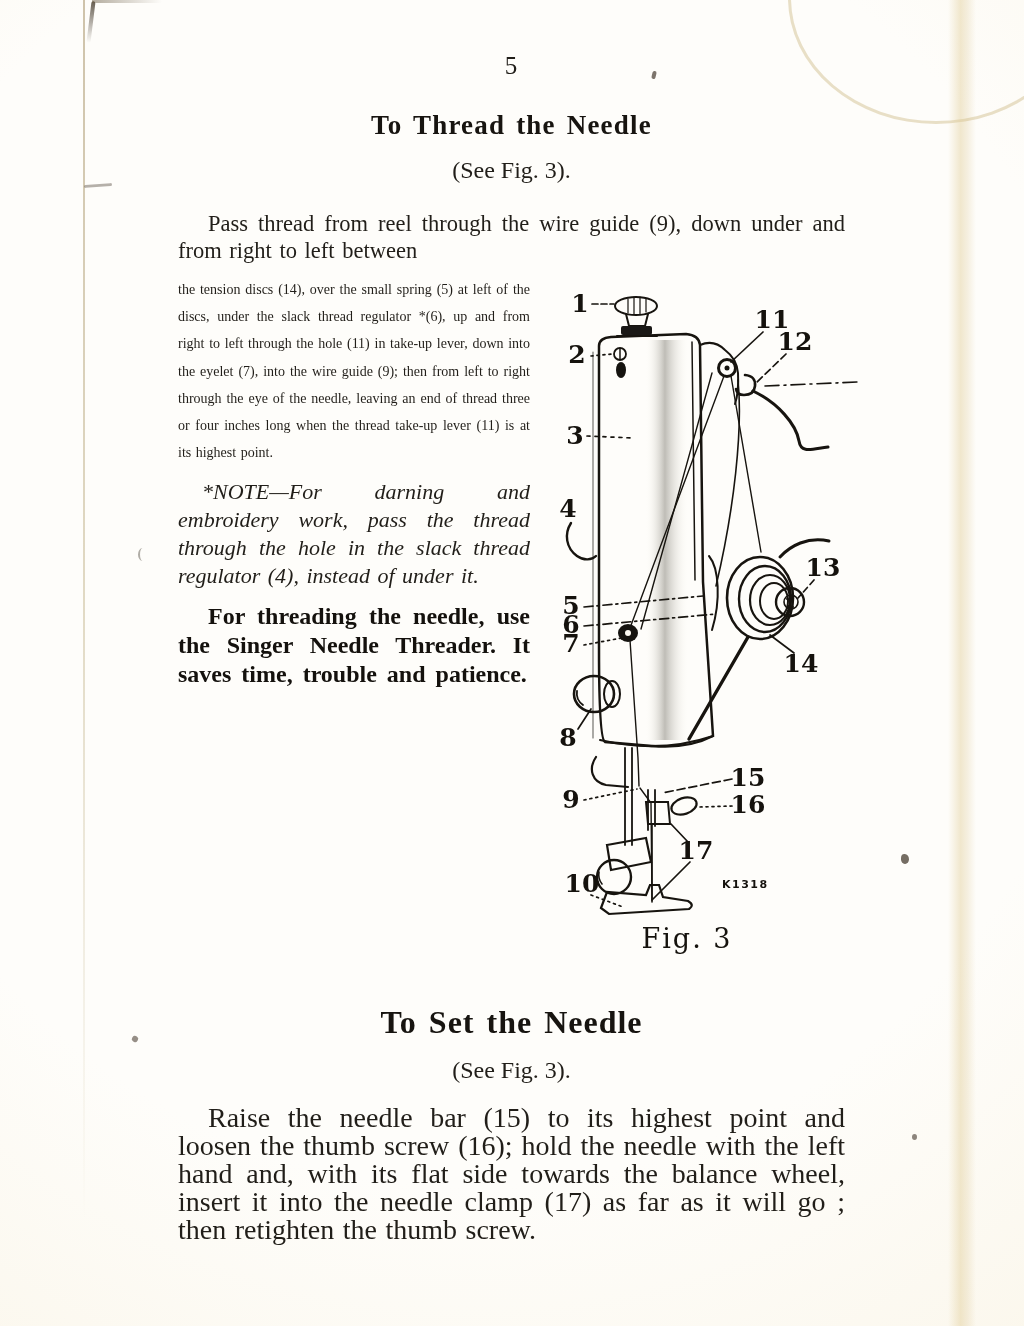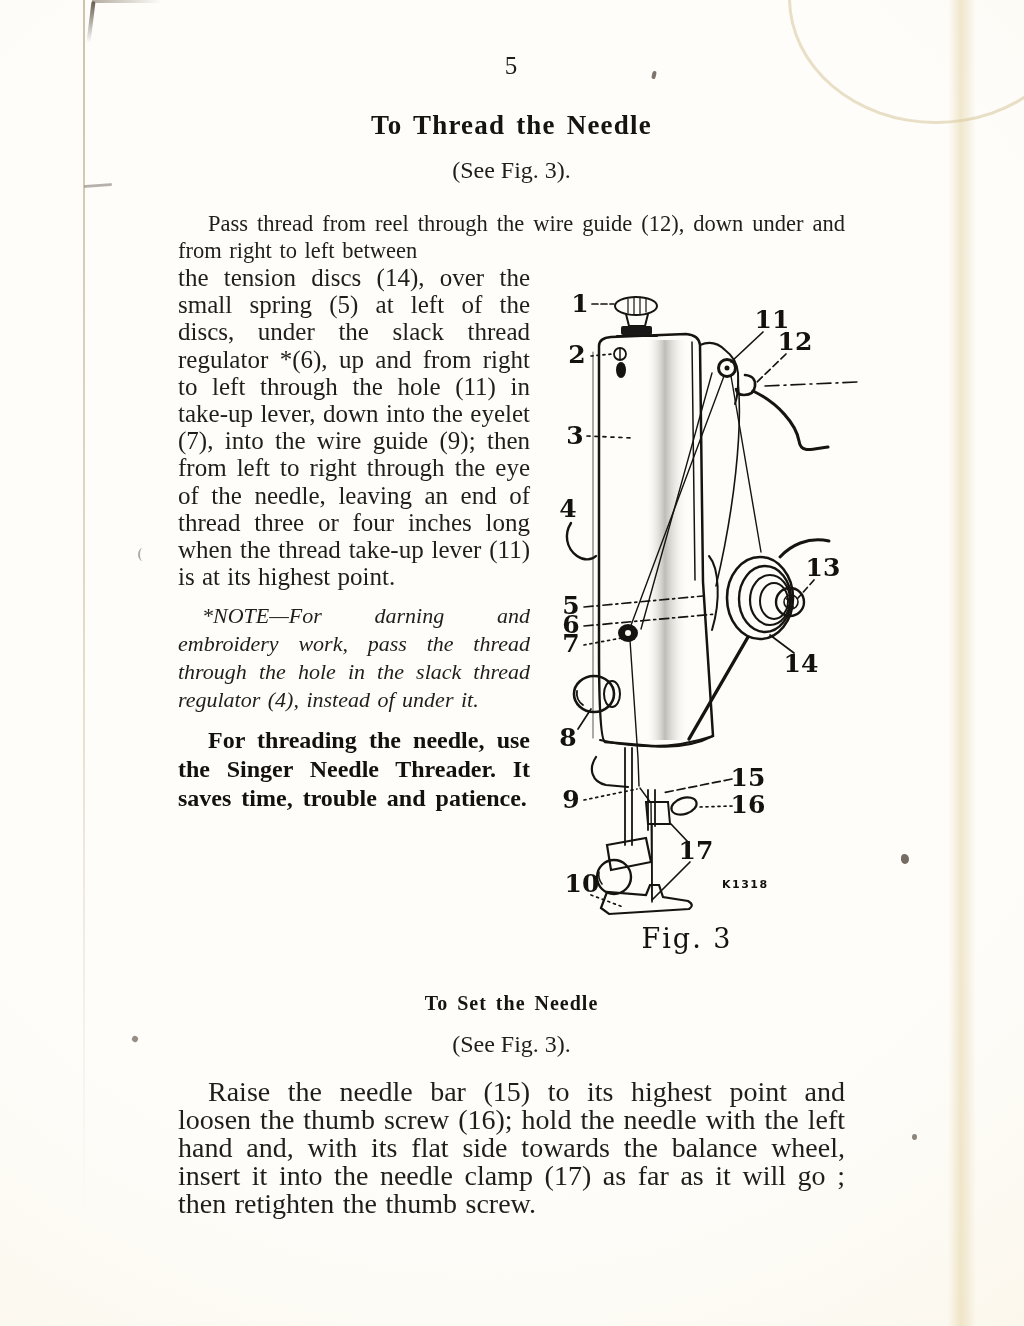--- a/index.html
+++ b/index.html
@@ -33,24 +33,24 @@
 
   
   .content{position:absolute;left:178px;top:0;width:667px;}
   .pageno{margin-top:52px;text-align:center;font-size:25px;letter-spacing:1px;}
   h1,h2{margin:16px;text-align:center;font-weight:bold;color:#171410;}
   h1{margin-top:30px;font-size:27px;letter-spacing:1.2px;word-spacing:3px;}
   .sub{text-align:center;font-size:24px;}
   p{margin:0;text-align:justify;}
   .intro{margin-top:26px;font-size:22.5px;line-height:27px;text-indent:30px;word-spacing:2px;}
   .leftcol{width:352px;min-height:702px;}
-  .body1{font-size:25px;line-height:27.2px;word-spacing:1px;}
+  .body1{font-size:14px;line-height:27.2px;word-spacing:1px;margin-top:12px;}
   .note{margin-top:12px;font-style:italic;font-size:22px;line-height:28px;text-indent:24px;word-spacing:2px;}
   .promo{margin-top:12px;font-weight:bold;font-size:24px;line-height:29px;text-indent:30px;word-spacing:4px;color:#14110d;}
-  h2{margin-top:26px;font-size:20px;letter-spacing:1px;word-spacing:3px;}
+  h2{margin-top:26px;font-size:32px;letter-spacing:1px;word-spacing:3px;}
   .body2{margin-top:20px;font-size:28px;line-height:28px;text-indent:30px;word-spacing:1.5px;}
 
   
   figure.fig{position:absolute;left:540px;top:282px;margin:0;width:332px;height:680px;}
   .fig svg{display:block;}
   .fig .ln{stroke:#17140f;fill:none;stroke-linecap:round;}
   .fig text{font-family:"DejaVu Serif", serif;font-weight:bold;font-size:25px;fill:#15120d;}
   .fig text.code{font-family:"DejaVu Sans", sans-serif;font-size:11px;letter-spacing:1.5px;}
   .fig text.cap{font-weight:normal;font-size:27px;letter-spacing:2px;}
 </style>
@@ -207,21 +207,21 @@
       <text class="cap" x="687" y="948" text-anchor="middle">Fig. 3</text>
     </svg>
   </figure>
 
   <div class="content">
     <div class="pageno">5</div>
 
     <h1>To Thread the Needle</h1>
     <div class="sub">(See Fig. 3).</div>
 
-    <p class="intro">Pass thread from reel through the wire guide (12), down under and from right to left between</p>
+    <p class="intro">Pass thread from reel through the wire guide (9), down under and from right to left between</p>
 
     <div class="leftcol">
       <p class="body1">the tension discs (14), over the small spring (5) at left of the discs, under the slack thread regulator *(6), up and from right to left through the hole (11) in take-up lever, down into the eyelet (7), into the wire guide (9); then from left to right through the eye of the needle, leaving an end of thread three or four inches long when the thread take-up lever (11) is at its highest point.</p>
       <p class="note">*NOTE—For darning and embroidery work, pass the thread through the hole in the slack thread regulator (4), instead of under it.</p>
       <p class="promo">For threading the needle, use the Singer Needle Threader.  It saves time, trouble and patience.</p>
     </div>
 
     <h2>To Set the Needle</h2>
     <div class="sub">(See Fig. 3).</div>
     <p class="body2">Raise the needle bar (15) to its highest point and loosen the thumb screw (16);  hold the needle with the left hand and, with its flat side towards the balance wheel, insert it into the needle clamp (17) as far as it will go ; then retighten the thumb screw.</p>

